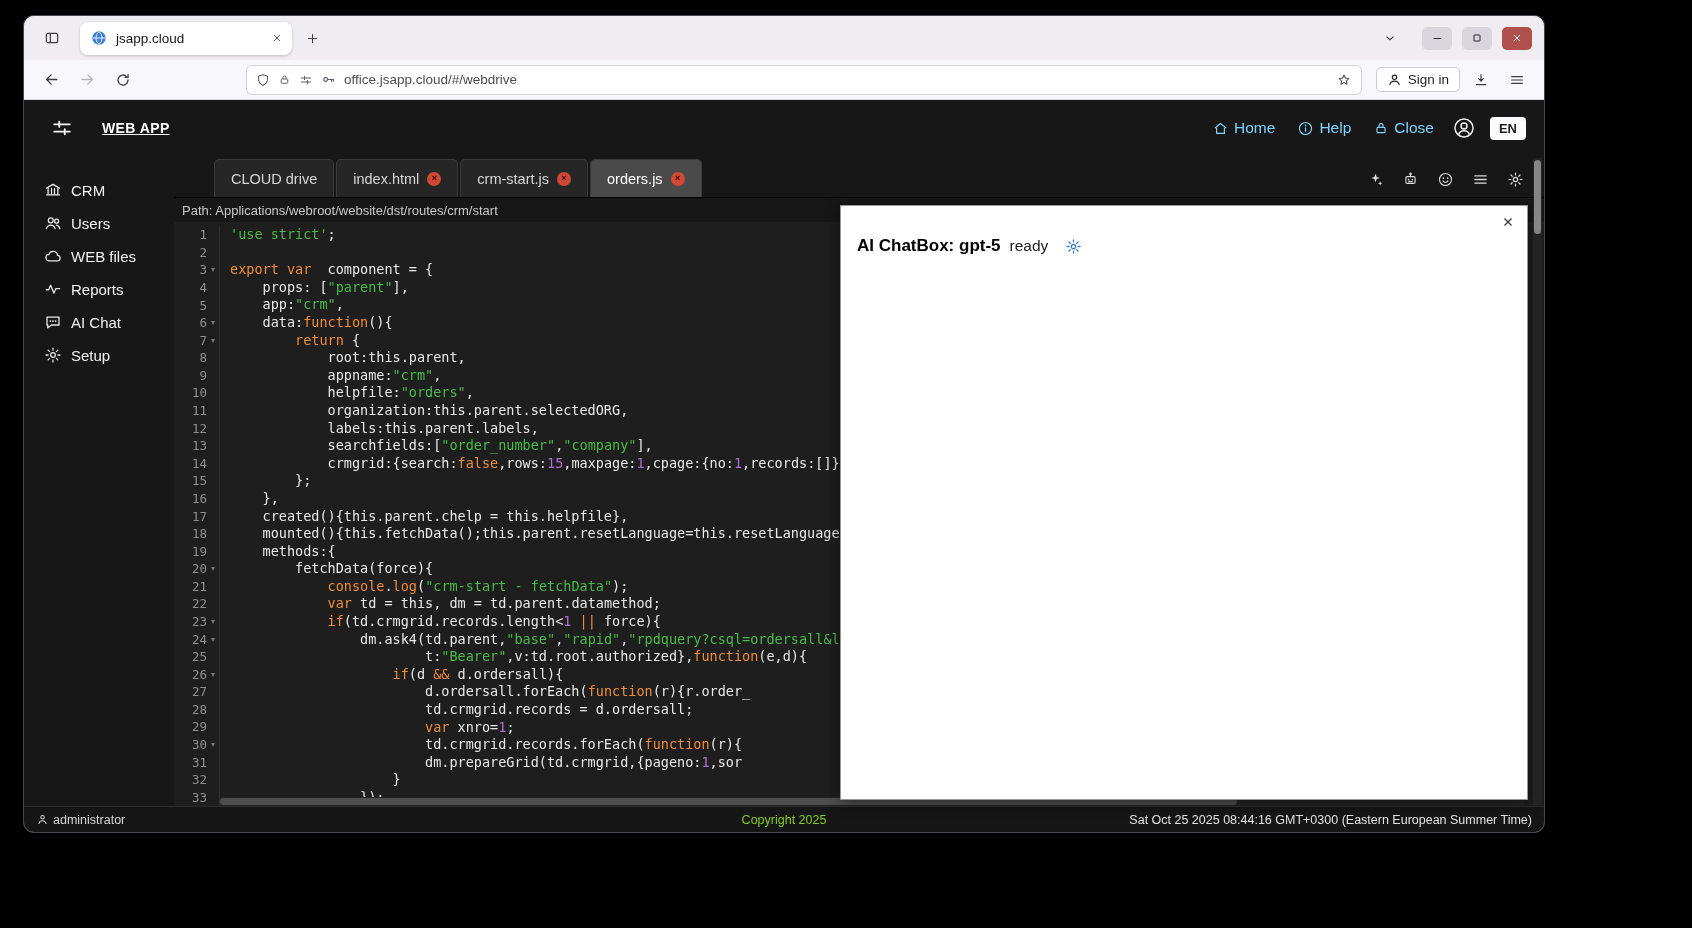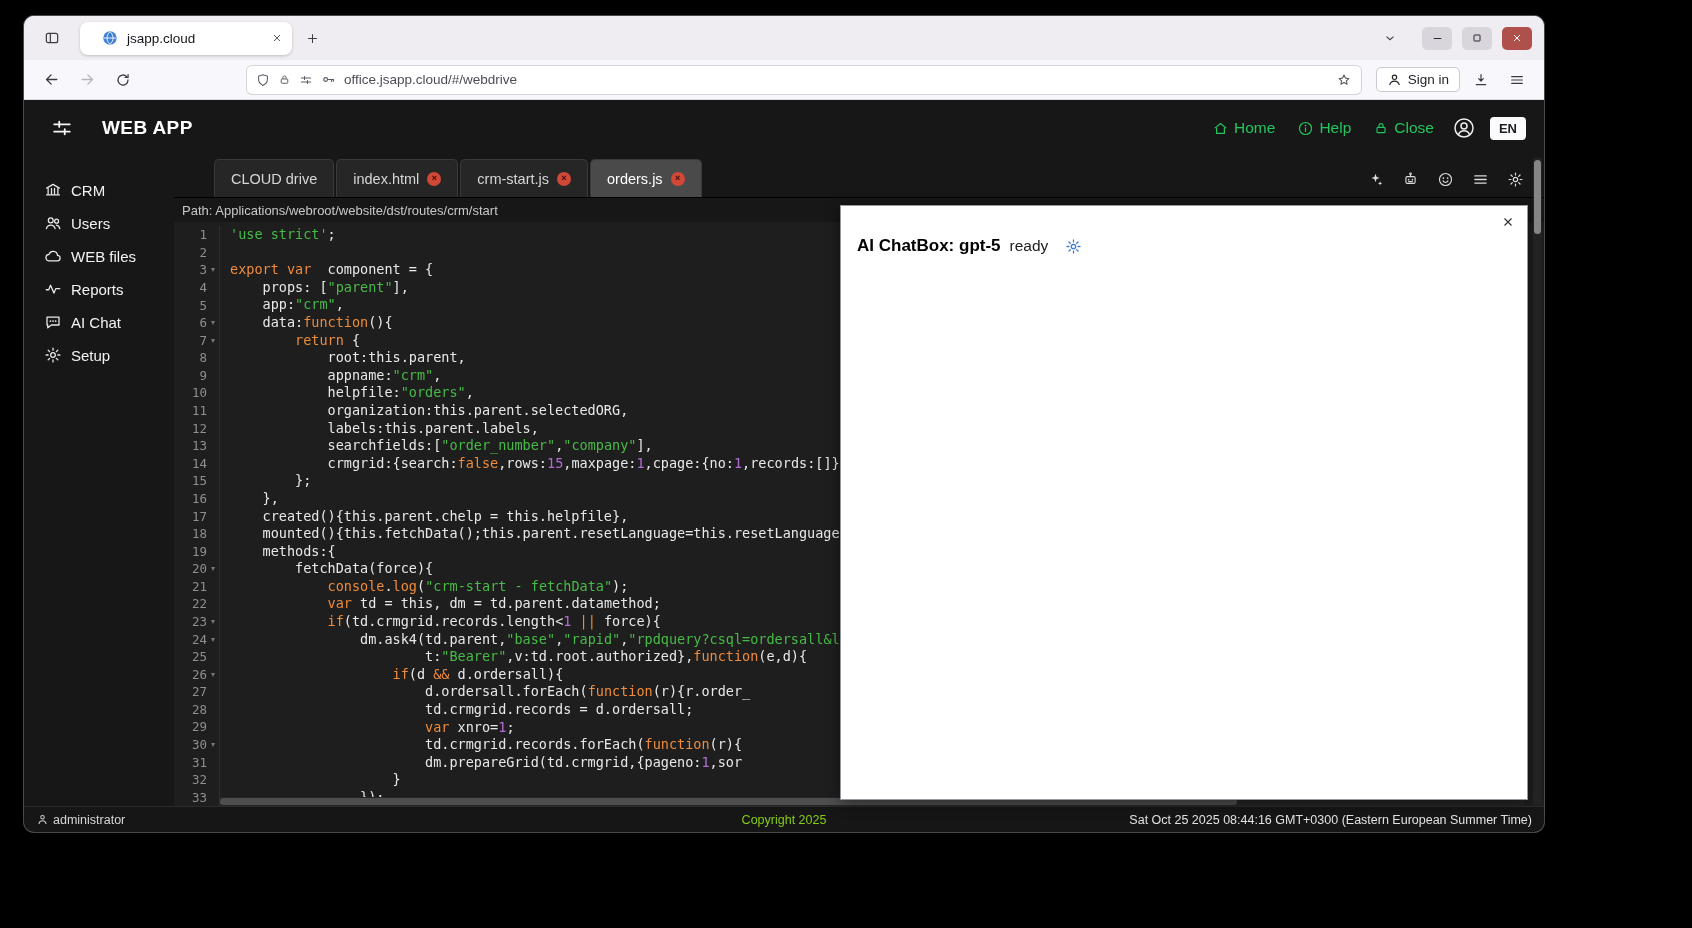--- a/index.html
+++ b/index.html
@@ -6,21 +6,21 @@
   html,body{width:1692px;height:928px;background:#000;overflow:hidden;font-family:"Liberation Sans",sans-serif;}
   .window{position:absolute;left:24px;top:16px;width:1520px;height:816px;border-radius:10px;overflow:hidden;
           display:flex;flex-direction:column;background:#f3f2f6;
           box-shadow:0 0 0 1px #47474d,0 12px 40px rgba(0,0,0,.55);}
 
   
   .tabstrip{height:44px;background:#efedf2;display:flex;align-items:center;padding:0 12px;gap:4px;flex:none;}
   .chrome-btn{width:32px;height:30px;border:none;background:transparent;border-radius:6px;
               display:flex;align-items:center;justify-content:center;color:#3c3c43;cursor:pointer;}
   .btab{height:33px;min-width:212px;background:#fff;border-radius:8px;display:flex;align-items:center;
-        padding:0 9px 0 22px;gap:9px;box-shadow:0 1px 3px rgba(0,0,0,.2);margin-left:8px;}
+        padding:0 9px 0 11px;gap:9px;box-shadow:0 1px 3px rgba(0,0,0,.2);margin-left:8px;}
   .btab-title{flex:1;font-size:13.5px;color:#15141a;}
   .btab-close{color:#5b5b66;display:flex;cursor:pointer;}
   .favicon{display:flex;}
   .spacer{flex:1;}
   .win-controls{display:flex;gap:10px;margin-left:12px;}
   .win-controls button{width:30px;height:23px;border:none;border-radius:5px;background:#d8d6dc;color:#28272c;
                        display:flex;align-items:center;justify-content:center;cursor:pointer;}
   .win-controls .wc-close{background:#b0504c;color:#fff;}
 
   .navbar{height:40px;background:#f8f7fb;border-bottom:1px solid #dddbe2;display:flex;align-items:center;
@@ -33,23 +33,23 @@
           display:flex;align-items:center;padding:0 10px;gap:8px;cursor:text;}
   .u-icon{color:#5a5a64;display:flex;cursor:pointer;}
   .url-text{flex:1;font-size:13.5px;color:#4c4c55;white-space:nowrap;overflow:hidden;}
   .signin{display:flex;align-items:flex-start;gap:6px;border:1px solid #cbc9d2;background:#fff;border-radius:5px;
           padding:4px 10px;font-size:13.5px;color:#1f1f26;margin-left:8px;cursor:pointer;white-space:nowrap;}
 
   
   .app{flex:1;position:relative;background:#171717;color:#ececec;display:flex;flex-direction:column;min-height:0;}
   .app-header{height:56px;flex:none;display:flex;align-items:center;padding:0 18px 0 26px;}
   .hdr-menu{display:flex;color:#f5f5f5;cursor:pointer;}
-  .app-title{font-size:19px;font-weight:bold;letter-spacing:.4px;margin-left:28px;color:#fff;}
+  .app-title{font-size:14px;font-weight:bold;letter-spacing:.4px;margin-left:28px;color:#fff;text-decoration:underline;}
   .hdr-spacer{flex:1;}
-  .hdr-item{display:flex;align-items:center;gap:5px;font-size:15.5px;color:#22c55e;cursor:pointer;margin-left:22px;}
+  .hdr-item{display:flex;align-items:center;gap:5px;font-size:15.5px;color:#7dd3fc;cursor:pointer;margin-left:22px;}
   .avatar{margin-left:18px;display:flex;color:#ededed;cursor:pointer;}
   .lang-badge{background:#fbfbfd;color:#1c1c22;font-size:13px;font-weight:bold;padding:4px 9px;border-radius:4px;
               margin-left:14px;cursor:pointer;}
 
   .app-body{flex:1;display:flex;min-height:0;}
   .sidebar{width:150px;flex:none;padding:22px 0 0 20px;display:flex;flex-direction:column;gap:9px;}
   .side-item{display:flex;align-items:center;gap:9px;height:24px;font-size:15px;color:#f2f2f2;cursor:pointer;}
   .side-icon{display:flex;color:#e9e9e9;}
 
   .main{flex:1;display:flex;flex-direction:column;min-width:0;}

